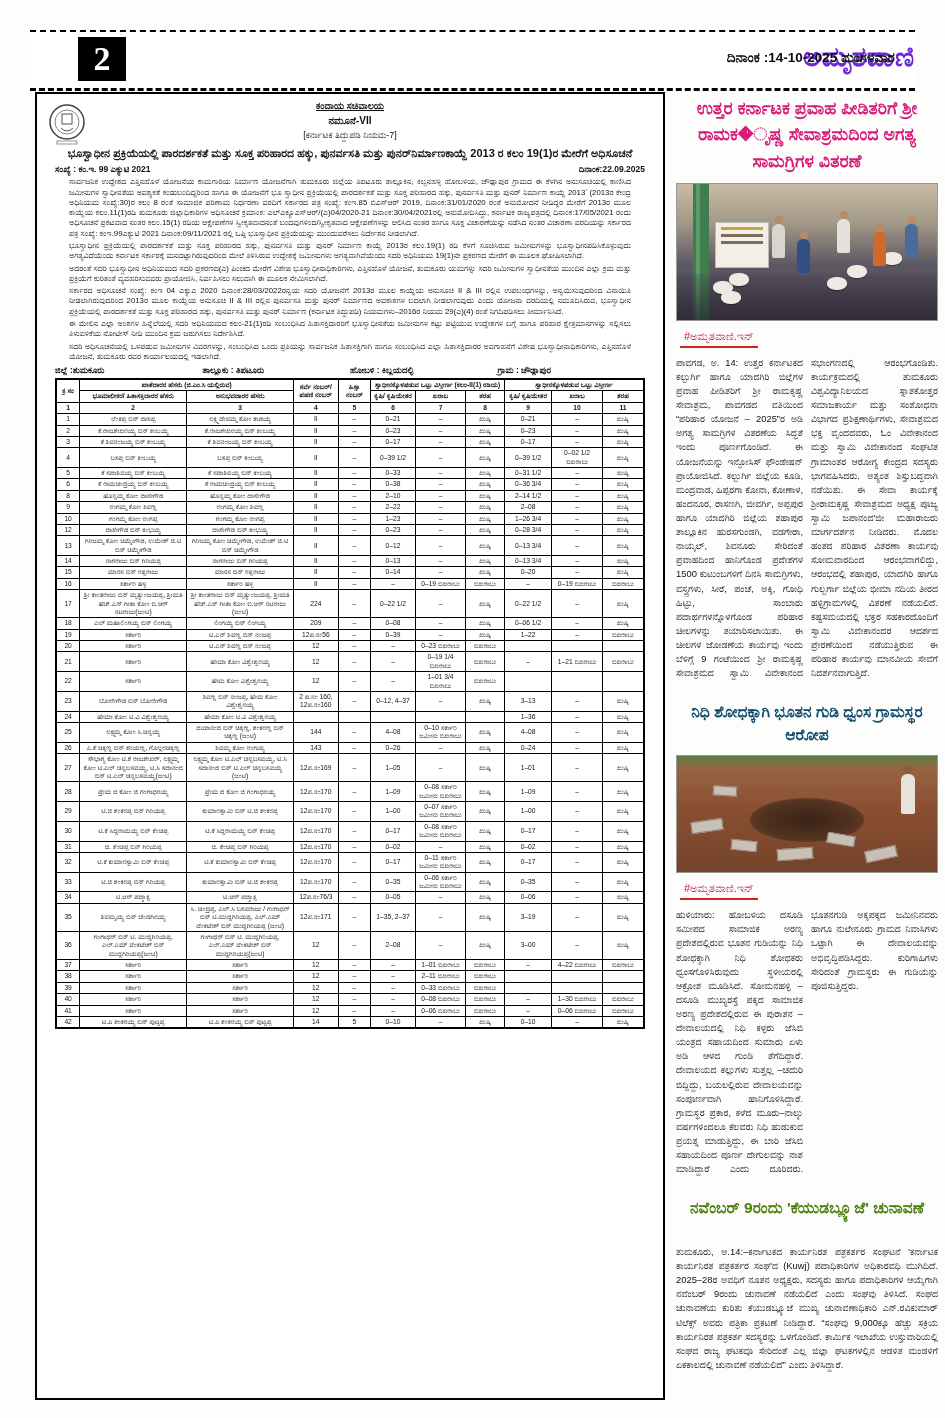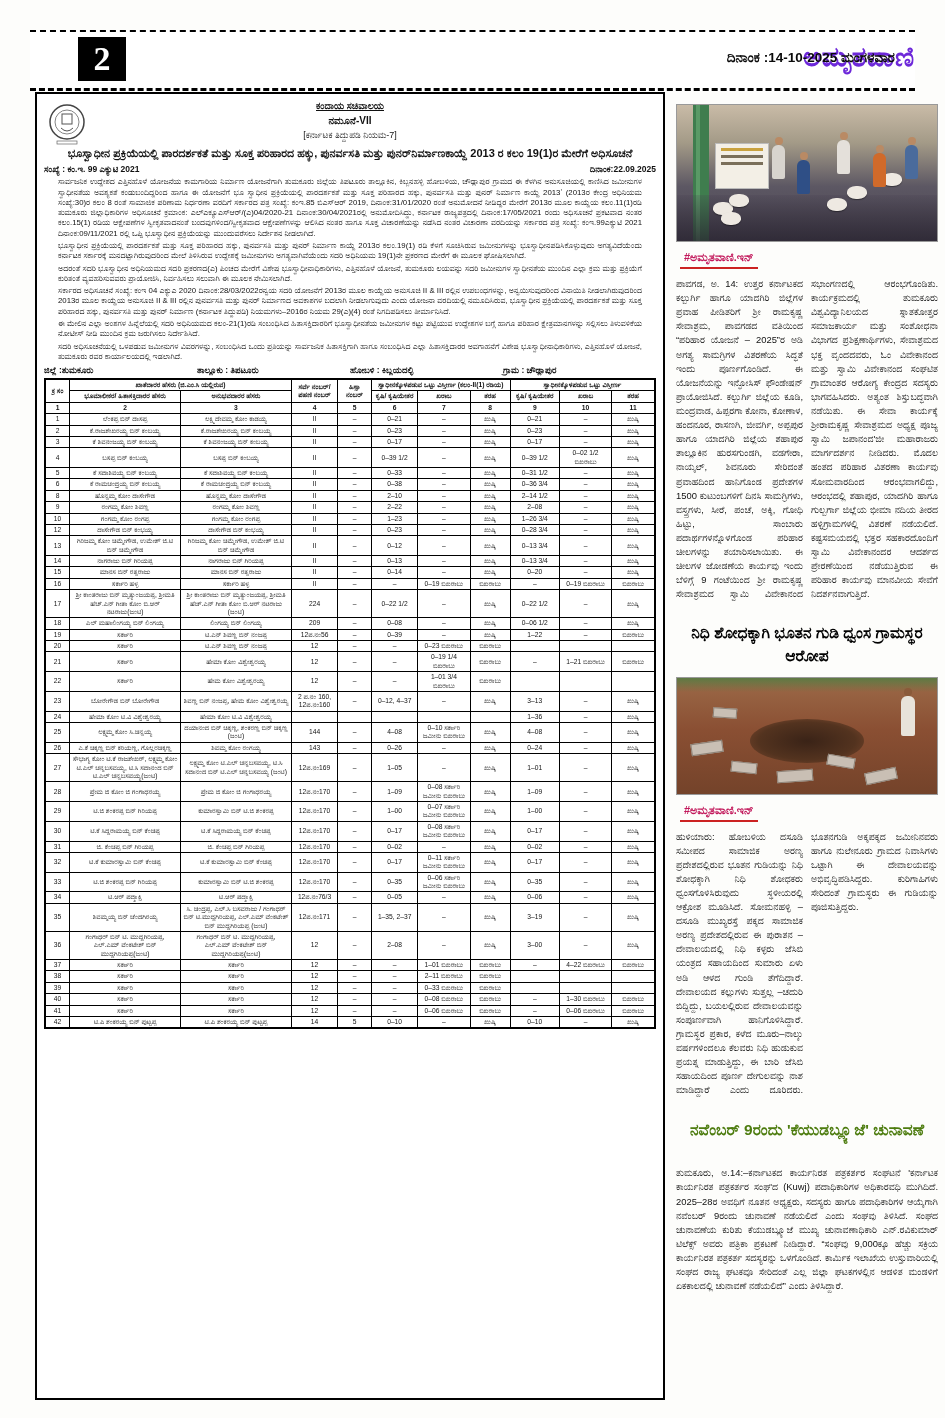--- a/index.html
+++ b/index.html
@@ -9,21 +9,21 @@
   #masthead-bar{position:absolute;left:30px;top:30px;width:885px;height:56px;
     border-top:2px dashed #000;border-bottom:3px dashed #000;background:#fff;}
   #page-number-box{position:absolute;left:48px;top:5px;width:48px;height:44px;background:#000;
     color:#fff;font-size:34px;font-weight:bold;text-align:center;line-height:44px;
     font-family:"Liberation Serif","DejaVu Serif",serif;}
   #masthead-title{position:absolute;left:0;right:0;top:10px;text-align:right;
     font-size:27px;font-weight:bold;letter-spacing:1px;color:#6d28d9;}
   #masthead-date{position:absolute;right:20px;top:18px;font-size:13.5px;font-weight:bold;color:#0a0a0a;}
   
   #notification{position:absolute;left:35px;top:92px;width:630px;height:1308px;
-    border:2px solid #000;background:#fff;box-sizing:border-box;padding:4px 7px;}
+    border:2px solid #000;background:#fff;box-sizing:border-box;padding:4px 18px;}
   #emblem{position:absolute;left:10px;top:8px;width:40px;height:46px;}
   .center{text-align:center;}
   #ministry{font-size:9.5px;font-weight:bold;text-decoration:underline;margin-top:2px;}
   #form-no{font-size:10px;font-weight:bold;margin-top:3px;}
   #rule-line{font-size:9px;margin-top:3px;}
   #notif-title{font-size:11px;font-weight:bold;margin-top:5px;line-height:1.3;}
   #numdate{display:flex;justify-content:space-between;font-size:8.5px;font-weight:bold;margin-top:4px;}
   #paras p{font-size:7.8px;line-height:1.32;text-align:justify;margin:2px 14px;text-indent:0;}
   #schedule-label{font-size:9px;font-weight:bold;margin-top:3px;}
   #geo-line{display:flex;font-size:8.5px;font-weight:bold;margin:3px 0 2px 0;}
@@ -34,27 +34,27 @@
     padding:1px 2px;text-align:center;vertical-align:middle;word-wrap:break-word;}
   #sched th{font-weight:bold;}
   #sched td.name-cell{font-size:6.7px;}
   #sched tr td:first-child{border-left:2px solid #000;}
   #sched tr td:last-child{border-right:2px solid #000;}
   #sched{border:2px solid #000;}
   .colnum{font-weight:bold;}
   
   #right-col{position:absolute;left:676px;top:95px;width:262px;}
   .headline-1{color:#d81b7a;font-size:17.5px;font-weight:bold;text-align:center;line-height:1.5;}
-  .headline-2{color:#000000;font-size:15.5px;font-weight:bold;text-align:center;line-height:1.5;margin-top:14px;}
+  .headline-2{color:#0c4a6e;font-size:15.5px;font-weight:bold;text-align:center;line-height:1.5;margin-top:14px;}
   .headline-3{color:#4d7c0f;font-size:15.5px;font-weight:bold;text-align:center;line-height:1.6;margin-top:16px;}
   .photo{position:relative;width:100%;overflow:hidden;margin-top:9px;border:1px solid #999;box-sizing:border-box;}
   .photo1{height:138px;background:linear-gradient(180deg,#c9bba7 0%,#a39a87 28%,#5c5763 60%,#49444f 100%);}
   .photo2{height:118px;background:linear-gradient(180deg,#9c6a48 0%,#8a4f33 45%,#74432a 100%);}
   .caption{margin-top:5px;}
-  .caption span{display:inline-block;color:#c2185b;font-size:11px;font-weight:bold;
+  .caption span{display:inline-block;color:#c2185b;font-size:11px;font-weight:normal;
     border-bottom:2.5px solid #cc2222;padding:0 4px 3px 4px;margin-left:4px;}
   .two-col{column-count:2;column-gap:8px;column-fill:auto;overflow:hidden;
     font-size:9.4px;line-height:1.5;text-align:justify;margin-top:8px;}
   .body1{height:330px;}
   .body2{height:272px;}
   .one-col{font-size:9.4px;line-height:1.5;text-align:justify;margin-top:24px;}
   
   .pillar{position:absolute;left:16px;top:0;width:16px;height:100%;background:#3f7d4e;}
   .pillar:after{content:"";position:absolute;left:3px;top:0;width:4px;height:100%;background:#5a9a66;}
   .banner{position:absolute;left:38px;top:38px;width:52px;height:44px;background:#f3efe6;border:1px solid #bbb;}
@@ -95,21 +95,21 @@
     <div class="center" id="form-no">ನಮೂನೆ-VII</div>
     <div class="center" id="rule-line">[ಕರ್ನಾಟಕ ತಿದ್ದುಪಡಿ ನಿಯಮ-7]</div>
     <div class="center" id="notif-title">ಭೂಸ್ವಾಧೀನ ಪ್ರಕ್ರಿಯೆಯಲ್ಲಿ ಪಾರದರ್ಶಕತೆ ಮತ್ತು ಸೂಕ್ತ ಪರಿಹಾರದ ಹಕ್ಕು, ಪುನರ್ವಸತಿ ಮತ್ತು ಪುನರ್‌ನಿರ್ಮಾಣಕಾಯ್ದೆ 2013 ರ ಕಲಂ 19(1)ರ ಮೇರೆಗೆ ಅಧಿಸೂಚನೆ</div>
     <div id="numdate">
       <span>ಸಂಖ್ಯೆ : ಕಂ.ಇ. 99 ಎಕ್ಯುಟಿ 2021</span>
       <span>ದಿನಾಂಕ:22.09.2025</span>
     </div>
     <div id="paras">
         <p>ಸಾರ್ವಜನಿಕ ಉದ್ದೇಶದ ಎತ್ತಿನಹೊಳೆ ಯೋಜನೆಯ ಕಾಮಗಾರಿಯ ನಿರ್ಮಾಣ ಯೋಜನೆಗಾಗಿ ತುಮಕೂರು ಜಿಲ್ಲೆಯ ತಿಪಟೂರು ತಾಲ್ಲೂಕಿನ, ಕಿಬ್ಬನಹಳ್ಳಿ ಹೋಬಳಿಯ, ಚೌಡ್ಲಾಪುರ ಗ್ರಾಮದ ಈ ಕೆಳಗಿನ ಅನುಸೂಚಿಯಲ್ಲಿ ಕಾಣಿಸಿದ ಜಮೀನುಗಳ ಸ್ವಾಧೀನತೆಯ ಅವಶ್ಯಕತೆ ಕಂಡುಬಂದಿದ್ದರಿಂದ ಹಾಗೂ ಈ ಯೋಜನೆಗೆ ಭೂ ಸ್ವಾಧೀನ ಪ್ರಕ್ರಿಯೆಯಲ್ಲಿ ಪಾರದರ್ಶಕತೆ ಮತ್ತು ಸೂಕ್ತ ಪರಿಹಾರದ ಹಕ್ಕು, ಪುನರ್ವಸತಿ ಮತ್ತು ಪುನರ್ ನಿರ್ಮಾಣ ಕಾಯ್ದೆ 2013ʼ (2013ರ ಕೇಂದ್ರ ಅಧಿನಿಯಮ ಸಂಖ್ಯೆ:30)ರ ಕಲಂ 8 ರಂತೆ ಸಾಮಾಜಿಕ ಪರಿಣಾಮ ನಿರ್ಧರಣಾ ವರದಿಗೆ ಸರ್ಕಾರದ ಪತ್ರ ಸಂಖ್ಯೆ: ಕಂಇ.85 ಬಿಎಸ್‌ಆರ್ 2019, ದಿನಾಂಕ:31/01/2020 ರಂತೆ ಅನುಮೋದನೆ ನೀಡಿದ್ದರ ಮೇರೆಗೆ 2013ರ ಮೂಲ ಕಾಯ್ದೆಯ ಕಲಂ.11(1)ರಡಿ ತುಮಕೂರು ಜಿಲ್ಲಾಧಿಕಾರಿಗಳ ಅಧಿಸೂಚನೆ ಕ್ರಮಾಂಕ: ಎಲ್‌ಎಕ್ಯೂಎಸ್‌ಆರ್/(ಎ)04/2020-21 ದಿನಾಂಕ:30/04/2021ರಲ್ಲಿ ಅನುಮೋದಿಸಿದ್ದು, ಕರ್ನಾಟಕ ರಾಜ್ಯಪತ್ರದಲ್ಲಿ ದಿನಾಂಕ:17/05/2021 ರಂದು ಅಧಿಸೂಚನೆ ಪ್ರಕಟವಾದ ನಂತರ ಕಲಂ.15(1) ರಡಿಯ ಆಕ್ಷೇಪಣೆಗಳ ಸ್ವೀಕೃತವಾದನಂತೆ ಬಂದವುಗಳಿಂದ/ಸ್ವೀಕೃತವಾದ ಆಕ್ಷೇಪಣೆಗಳನ್ನು ಆಲಿಸಿದ ನಂತರ ಹಾಗೂ ಸೂಕ್ತ ವಿಚಾರಣೆಯನ್ನು ನಡೆಸಿದ ನಂತರ ವಿಚಾರಣಾ ವರದಿಯನ್ನು ಸರ್ಕಾರದ ಪತ್ರ ಸಂಖ್ಯೆ: ಕಂಇ.99ಎಕ್ಯುಟಿ 2021 ದಿನಾಂಕ:09/11/2021 ರಲ್ಲಿ ಒಪ್ಪಿ ಭೂಸ್ವಾಧೀನ ಪ್ರಕ್ರಿಯೆಯನ್ನು ಮುಂದುವರೆಸಲು ನಿರ್ದೇಶನ ನೀಡಲಾಗಿದೆ.</p>
         <p>ಭೂಸ್ವಾಧೀನ ಪ್ರಕ್ರಿಯೆಯಲ್ಲಿ ಪಾರದರ್ಶಕತೆ ಮತ್ತು ಸೂಕ್ತ ಪರಿಹಾರದ ಹಕ್ಕು, ಪುನರ್ವಸತಿ ಮತ್ತು ಪುನರ್ ನಿರ್ಮಾಣ ಕಾಯ್ದೆ 2013ರ ಕಲಂ.19(1) ರಡಿ ಕೆಳಗೆ ಸೂಚಿಸಿರುವ ಜಮೀನುಗಳನ್ನು ಭೂಸ್ವಾಧೀನಪಡಿಸಿಕೊಳ್ಳುವುದು ಅಗತ್ಯವಿದೆಯೆಂದು ಕರ್ನಾಟಕ ಸರ್ಕಾರಕ್ಕೆ ಮನದಟ್ಟಾಗಿರುವುದರಿಂದ ಮೇಲೆ ತಿಳಿಸಿರುವ ಉದ್ದೇಶಕ್ಕೆ ಜಮೀನುಗಳು ಅಗತ್ಯವಾಗಿವೆಯೆಂದು ಸದರಿ ಅಧಿನಿಯಮ 19(1)ನೇ ಪ್ರಕರಣದ ಮೇರೆಗೆ ಈ ಮೂಲಕ ಘೋಷಿಸಲಾಗಿದೆ.</p>
-        <p>ಅದರಂತೆ ಸದರಿ ಭೂಸ್ವಾಧೀನ ಅಧಿನಿಯಮದ ಸದರಿ ಪ್ರಕರಣದ(ಎ) ಪಿಂಚದ ಮೇರೆಗೆ ವಿಶೇಷ ಭೂಸ್ವಾಧೀನಾಧಿಕಾರಿಗಳು, ಎತ್ತಿನಹೊಳೆ ಯೋಜನೆ, ತುಮಕೂರು ಲಯವನ್ನು ಸದರಿ ಜಮೀನುಗಳ ಸ್ವಾಧೀನತೆಯ ಮುಂದಿನ ಎಲ್ಲಾ ಕ್ರಮ ಮತ್ತು ಪ್ರಕ್ರಿಯೆಗೆ ಕುರಿತಂತೆ ವ್ಯವಹರಿಸುವವರು ಪ್ರಾಯೋಜಿಸಿ, ನಿರ್ವಹಿಸಲು ಸಲುವಾಗಿ ಈ ಮೂಲಕ ನೇಮಿಸಲಾಗಿದೆ.</p>
+        <p>ಅದರಂತೆ ಸದರಿ ಭೂಸ್ವಾಧೀನ ಅಧಿನಿಯಮದ ಸದರಿ ಪ್ರಕರಣದ(ಎ) ಪಿಂಚದ ಮೇರೆಗೆ ವಿಶೇಷ ಭೂಸ್ವಾಧೀನಾಧಿಕಾರಿಗಳು, ಎತ್ತಿನಹೊಳೆ ಯೋಜನೆ, ತುಮಕೂರು ಯಮಗಳ್ನು ಸದರಿ ಜಮೀನುಗಳ ಸ್ವಾಧೀನತೆಯ ಮುಂದಿನ ಎಲ್ಲಾ ಕ್ರಮ ಮತ್ತು ಪ್ರಕ್ರಿಯೆಗೆ ಕುರಿತಂತೆ ವ್ಯವಹರಿಸುವವರು ಪ್ರಾಯೋಜಿಸಿ, ನಿರ್ವಹಿಸಲು ಸಲುವಾಗಿ ಈ ಮೂಲಕ ನೇಮಿಸಲಾಗಿದೆ.</p>
         <p>ಸರ್ಕಾರದ ಅಧಿಸೂಚನೆ ಸಂಖ್ಯೆ: ಕಂಇ 04 ಎಕ್ಯುಎ 2020 ದಿನಾಂಕ:28/03/2022ರನ್ವಯ ಸದರಿ ಯೋಜನೆಗೆ 2013ರ ಮೂಲ ಕಾಯ್ದೆಯ ಅನುಸೂಚಿ II &amp; III ರಲ್ಲಿನ ಉಪಬಂಧಗಳನ್ನು, ಅನ್ವಯಿಸುವುದರಿಂದ ವಿನಾಯಿತಿ ನೀಡಲಾಗಿರುವುದರಿಂದ 2013ರ ಮೂಲ ಕಾಯ್ದೆಯ ಅನುಸೂಚಿ II &amp; III ರಲ್ಲಿನ ಪುನರ್ವಸತಿ ಮತ್ತು ಪುನರ್ ನಿರ್ಮಾಣದ ಅವಕಾಶಗಳ ಬದಲಾಗಿ ನೀಡಲಾಗುವುದು ಎಂದು ಯೋಜನಾ ವರದಿಯಲ್ಲಿ ನಮೂದಿಸಿರುವ, ಭೂಸ್ವಾಧೀನ ಪ್ರಕ್ರಿಯೆಯಲ್ಲಿ ಪಾರದರ್ಶಕತೆ ಮತ್ತು ಸೂಕ್ತ ಪರಿಹಾರದ ಹಕ್ಕು, ಪುನರ್ವಸತಿ ಮತ್ತು ಪುನರ್ ನಿರ್ಮಾಣ (ಕರ್ನಾಟಕ ತಿದ್ದುಪಡಿ) ನಿಯಮಗಳು–2016ರ ನಿಯಮ 29(ಎ)(4) ರಂತೆ ನಿಗದಿಪಡಿಸಲು ತೀರ್ಮಾನಿಸಿದೆ.</p>
         <p>ಈ ಮೇಲಿನ ಎಲ್ಲಾ ಅಂಶಗಳ ಹಿನ್ನೆಲೆಯಲ್ಲಿ ಸದರಿ ಅಧಿನಿಯಮದ ಕಲಂ-21(1)ರಡಿ ಸಂಬಂಧಿಸಿದ ಹಿತಾಸಕ್ತಿದಾರರಿಗೆ ಭೂಸ್ವಾಧೀನತೆಯ ಜಮೀನುಗಳ ಕಟ್ಟು ಪಟ್ಟಿಯುವ ಉದ್ದೇಶಗಳ ಬಗ್ಗೆ ಹಾಗೂ ಪರಿಹಾರ ಕ್ಷೇತ್ರಮಾನಗಳನ್ನು ಸಲ್ಲಿಸಲು ತಿಳುವಳಿಕೆಯ ನೋಟೀಸ್ ನೀಡಿ ಮುಂದಿನ ಕ್ರಮ ಜರುಗಿಸಲು ನಿರ್ದೇಶಿಸಿದೆ.</p>
         <p>ಸದರಿ ಅಧಿಸೂಚನೆಯಲ್ಲಿ ಒಳಪಡುವ ಜಮೀನುಗಳ ವಿವರಗಳನ್ನು, ಸಂಬಂಧಿಸಿದ ಒಂದು ಪ್ರತಿಯನ್ನು ಸಾರ್ವಜನಿಕ ಹಿತಾಸಕ್ತಿಗಾಗಿ ಹಾಗೂ ಸಂಬಂಧಿಸಿದ ಎಲ್ಲಾ ಹಿತಾಸಕ್ತಿದಾರರ ಅವಗಾಹನೆಗೆ ವಿಶೇಷ ಭೂಸ್ವಾಧೀನಾಧಿಕಾರಿಗಳು, ಎತ್ತಿನಹೊಳೆ ಯೋಜನೆ, ತುಮಕೂರು ರವರ ಕಾರ್ಯಾಲಯದಲ್ಲಿ ಇಡಲಾಗಿದೆ.</p>
       </div>
     <div id="geo-line">
       <span>ಜಿಲ್ಲೆ :ತುಮಕೂರು</span>
       <span>ತಾಲ್ಲೂಕು : ತಿಪಟೂರು</span>
       <span>ಹೋಬಳಿ : ಕಿಬ್ಲಯದಲ್ಳಿ</span>
       <span>ಗ್ರಾಮ : ಚೌಡ್ಲಾಪುರ</span>
     </div>
@@ -681,20 +681,21 @@
             <td>0–10</td>
             <td>–</td>
             <td>ಖುಷ್ಕಿ</td>
           </tr>
         </tbody>
     </table>
   </div>
 
   <div id="right-col">
 
+    <div class="headline-1">ಉತ್ತರ ಕರ್ನಾಟಕ ಪ್ರವಾಹ ಪೀಡಿತರಿಗೆ ಶ್ರೀ ರಾಮಕ�ೃಷ್ಣ ಸೇವಾಶ್ರಮದಿಂದ ಅಗತ್ಯ ಸಾಮಗ್ರಿಗಳ ವಿತರಣೆ</div>
     <div class="photo photo1">
       <div class="pillar"></div>
       <div class="banner">
           <i></i>
           <i></i>
           <i></i>
         </div>
       <div class="tarp"></div>
       <div class="sack" style="left:36px;bottom:26px;"></div>
       <div class="sack" style="left:52px;bottom:34px;"></div>

